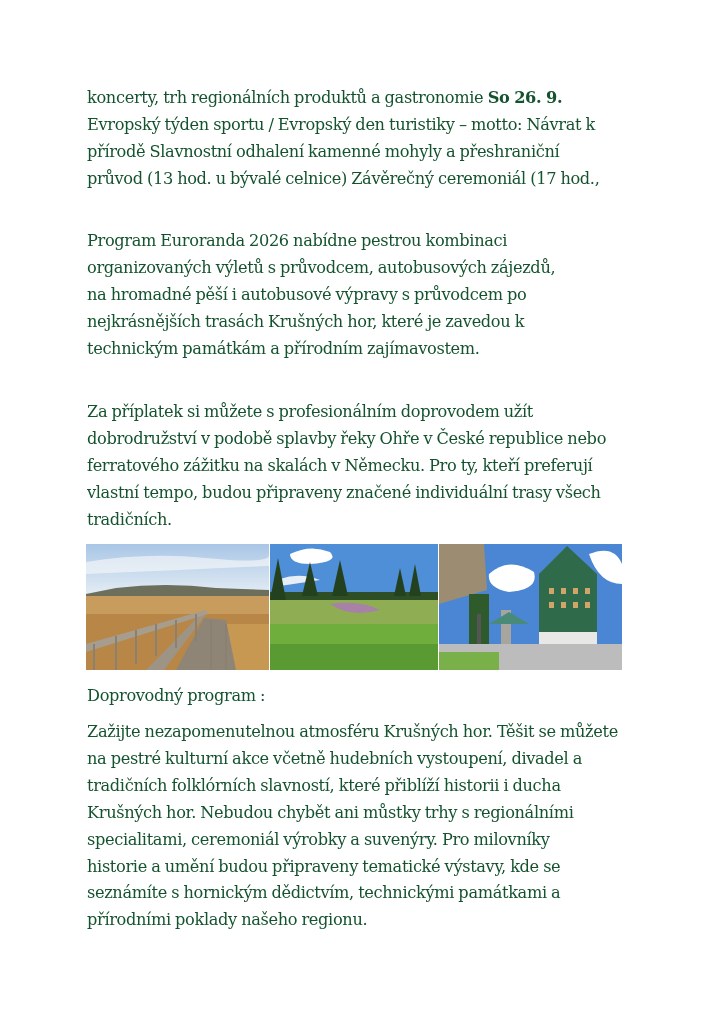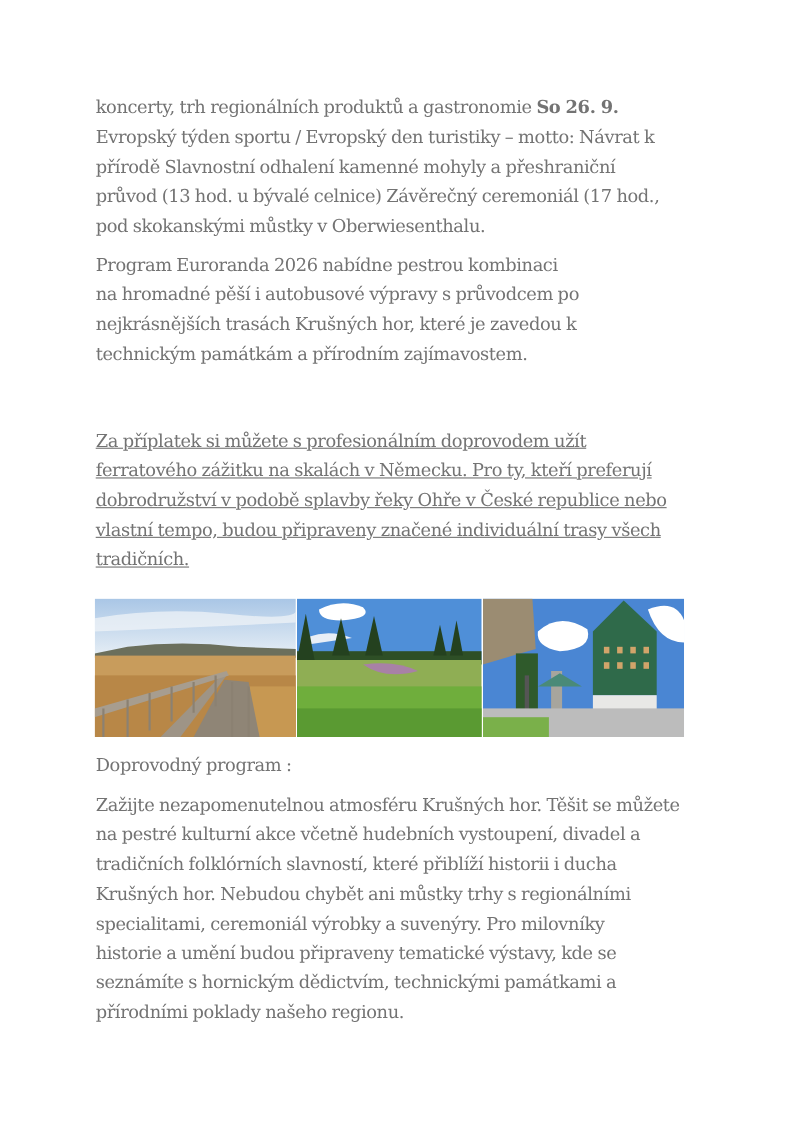--- a/index.html
+++ b/index.html
@@ -1,54 +1,54 @@
 <!DOCTYPE html>
 <html><head>
 <meta charset="utf-8">
 <style>
   html, body { margin: 0; padding: 0; background: #ffffff; }
   body { width: 724px; height: 1024px; position: relative; overflow: hidden; }
   .page { position: absolute; left: 0; top: 0; width: 724px; height: 1024px; background: #fff; }
   .text {
     position: absolute; left: 87px; width: 560px;
     font-family: "DejaVu Serif", serif;
-    font-size: 16.2px; line-height: 26.9px; color: #737373;
+    font-size: 16.2px; line-height: 26.9px; color: #14532d;
     letter-spacing: -0.35px; word-spacing: -0.5px;
     margin: 0;
   }
   .line { display: block; white-space: nowrap; }
   b { font-weight: bold; }
   .photos { position: absolute; top: 544px; left: 86px; height: 126px; width: 536px; }
   .photo { position: absolute; top: 0; height: 126px; overflow: hidden; }
   .photo svg { display: block; width: 100%; height: 100%; }
 </style>
 </head>
 <body>
 
 <div class="page">
 
   <div class="text" style="top:85px;">
     <span class="line"><span>koncerty, trh regionálních produktů a gastronomie </span><b>So 26. 9.</b></span>
     <span class="line">Evropský týden sportu / Evropský den turistiky – motto: Návrat k</span>
     <span class="line">přírodě Slavnostní odhalení kamenné mohyly a přeshraniční</span>
     <span class="line">průvod (13 hod. u bývalé celnice) Závěrečný ceremoniál (17 hod.,</span>
-    <span class="line">pod skokanskými můstky v Oberwiesenthalu.</span>
   </div>
 
   <div class="text" style="top:228px;">
     <span class="line">Program Euroranda 2026 nabídne pestrou kombinaci</span>
+    <span class="line">organizovaných výletů s průvodcem, autobusových zájezdů,</span>
     <span class="line">na hromadné pěší i autobusové výpravy s průvodcem po</span>
     <span class="line">nejkrásnějších trasách Krušných hor, které je zavedou k</span>
     <span class="line">technickým památkám a přírodním zajímavostem.</span>
   </div>
 
-  <div class="text" style="top:388px;text-decoration:underline;">
+  <div class="text" style="top:399px;">
     <span class="line">Za příplatek si můžete s profesionálním doprovodem užít</span>
+    <span class="line">dobrodružství v podobě splavby řeky Ohře v České republice nebo</span>
     <span class="line">ferratového zážitku na skalách v Německu. Pro ty, kteří preferují</span>
-    <span class="line">dobrodružství v podobě splavby řeky Ohře v České republice nebo</span>
     <span class="line">vlastní tempo, budou připraveny značené individuální trasy všech</span>
     <span class="line">tradičních.</span>
   </div>
 
   <div class="photos">
     <div class="photo" style="left:0; width:183px;">
       <svg viewBox="0 0 183 126" preserveAspectRatio="none">
         <defs>
           <linearGradient id="sky1" x1="0" y1="0" x2="0" y2="1">
             <stop offset="0" stop-color="#a9c6e6"></stop>

